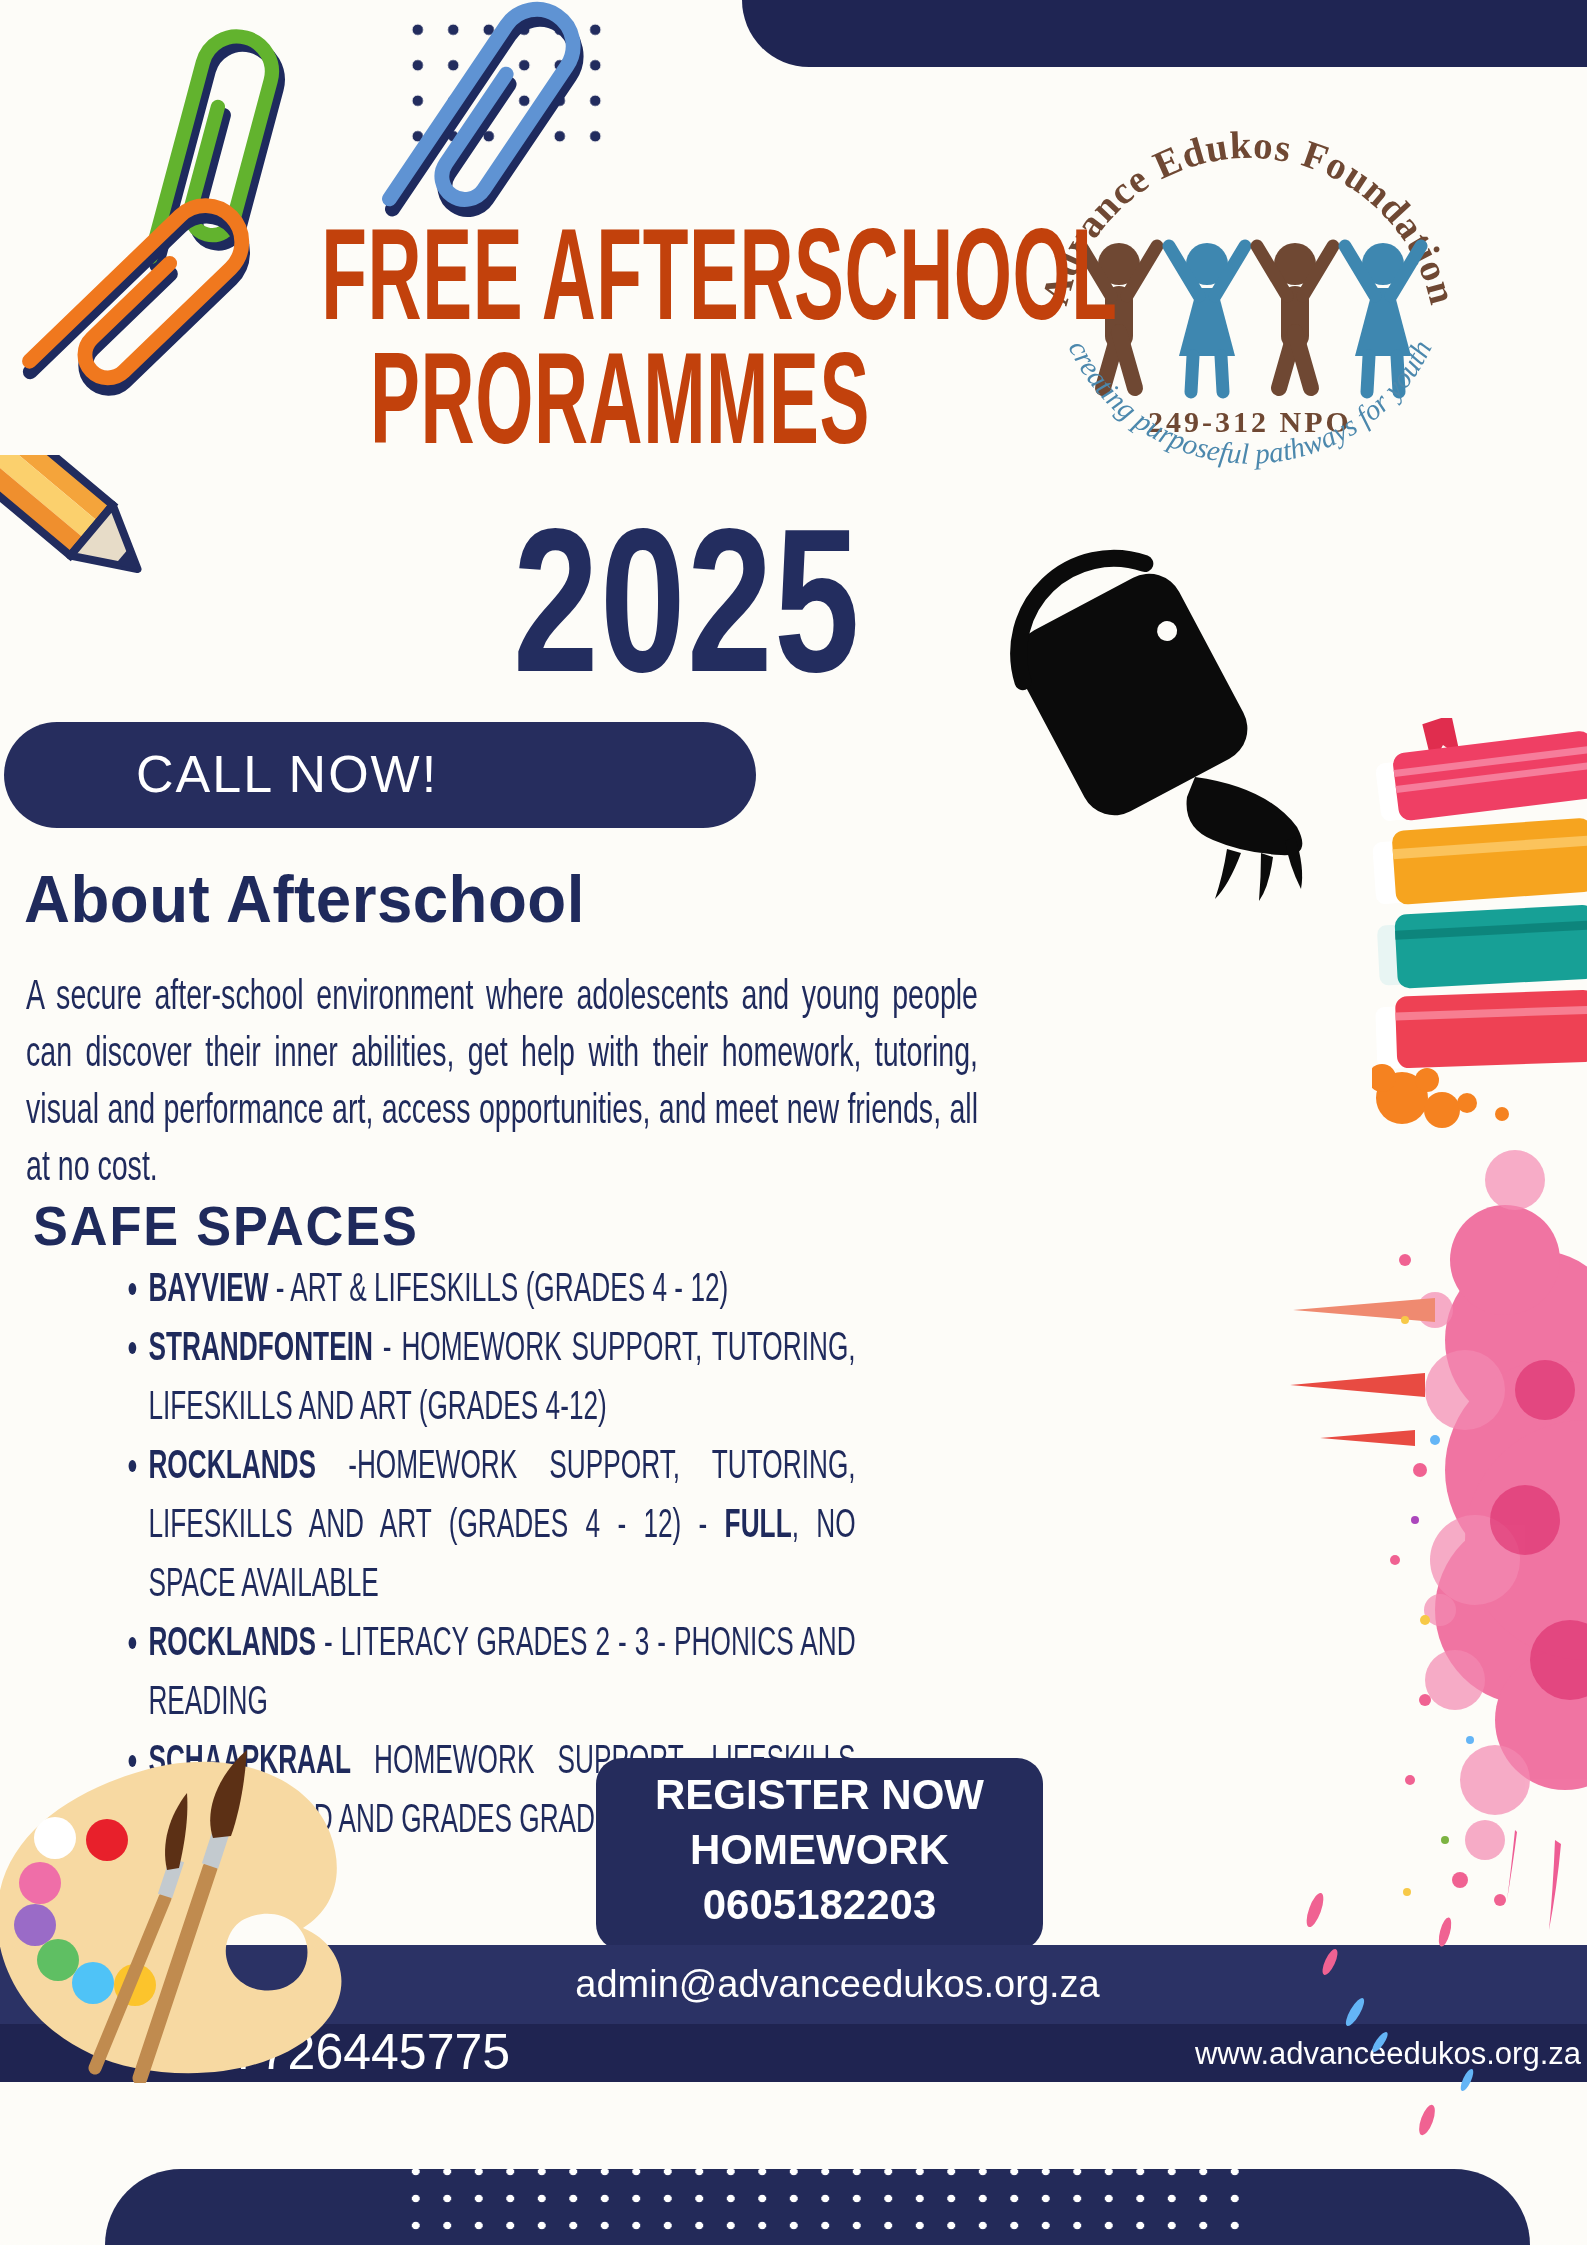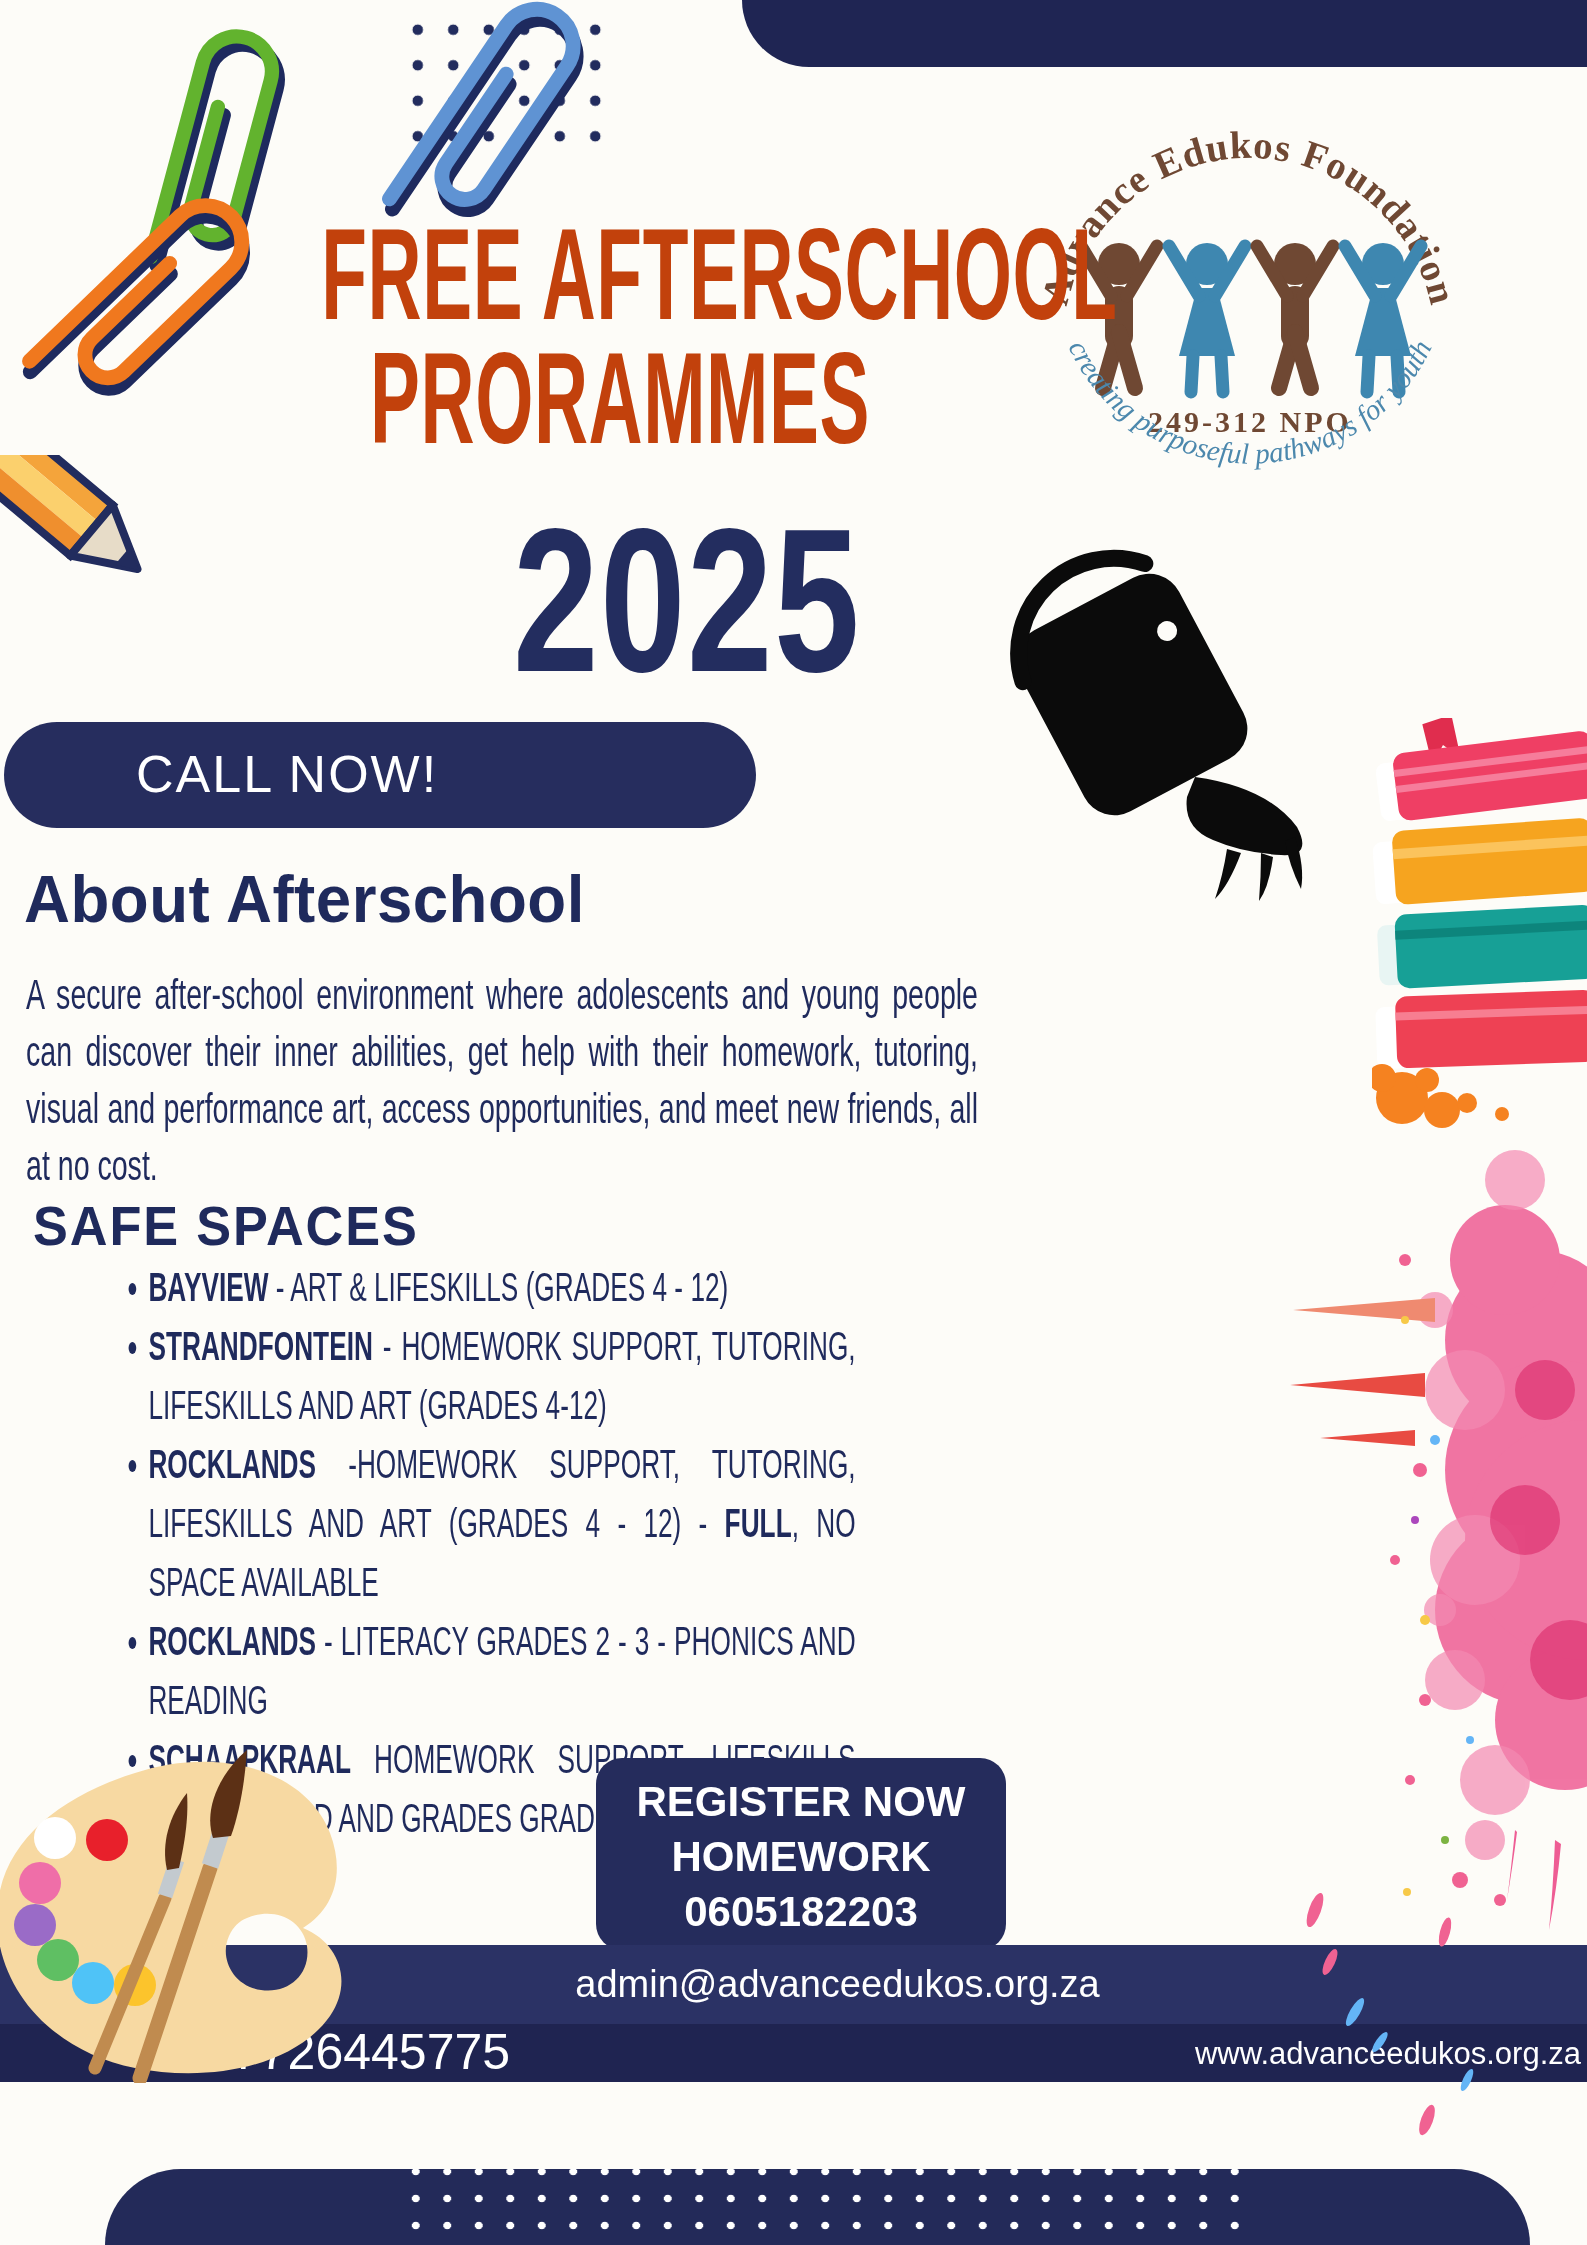--- a/index.html
+++ b/index.html
@@ -38,23 +38,23 @@
   .safe-h{left:33px;top:1194px;color:#1f2a5c;font-size:55px;font-weight:700;white-space:nowrap;
           transform:scaleX(0.95);transform-origin:left top;letter-spacing:2px;}
   .list-wrap{left:62px;top:1258px;width:1240px;transform:scaleX(0.64);transform-origin:left top;
              color:#1f2a5c;font-size:41px;line-height:59px;}
   .list-wrap ul{margin:0;padding:0 0 0 135px;list-style:disc;}
   .list-wrap li{text-align:justify;}
   .list-wrap li::marker{color:#1f2a5c;}
   .list-wrap b{font-weight:700;}
 
   
-  .register{left:596px;top:1758px;width:410px;height:192px;background:#252c5c;border-radius:26px;
+  .register{left:596px;top:1758px;width:447px;height:192px;background:#252c5c;border-radius:26px;
             color:#fff;text-align:center;font-weight:700;font-size:42px;line-height:55px;
-            padding-top:16px;box-sizing:border-box;}
+            padding-top:9px;box-sizing:border-box;}
 
   
   .band-upper{left:0;top:1945px;width:100%;height:79px;background:#2b3265;color:#fff;
               text-align:center;font-size:38px;line-height:79px;padding-left:44px;}
   .band-lower{left:0;top:2024px;width:100%;height:58px;background:#1f2451;color:#fff;}
   .phone{position:absolute;left:175px;top:0;font-size:50px;line-height:56px;}
   .website{position:absolute;right:6px;top:2px;font-size:31px;line-height:56px;}
 
   
   .bottom-shape{left:105px;top:2169px;width:1425px;height:76px;background:#232a59;

